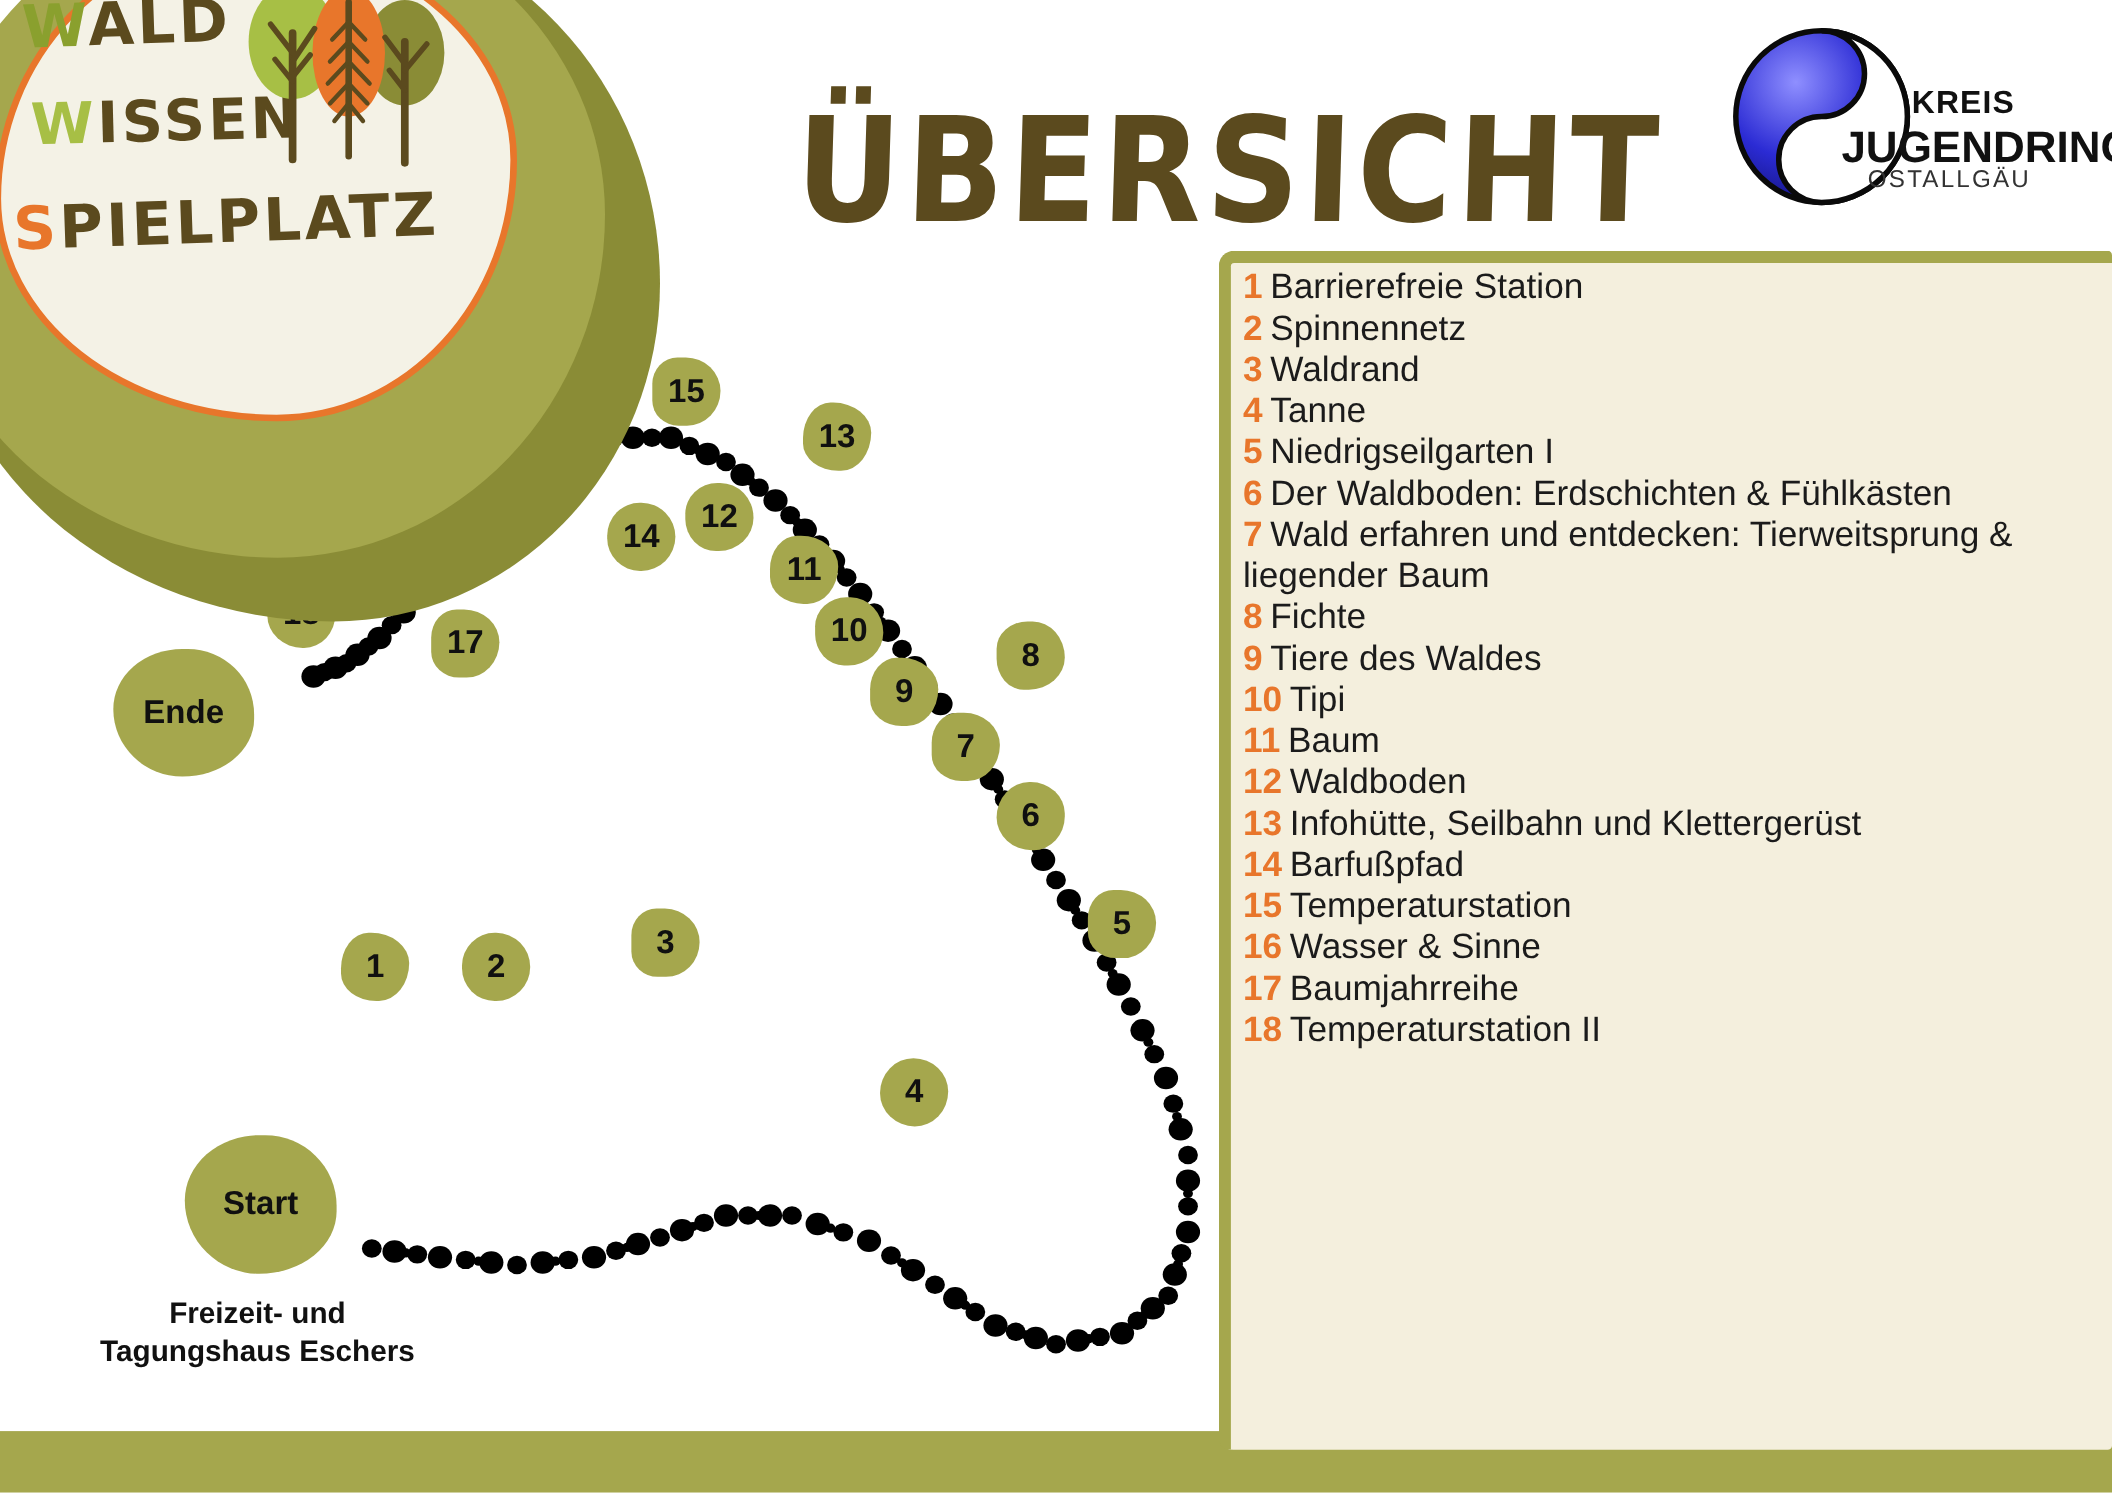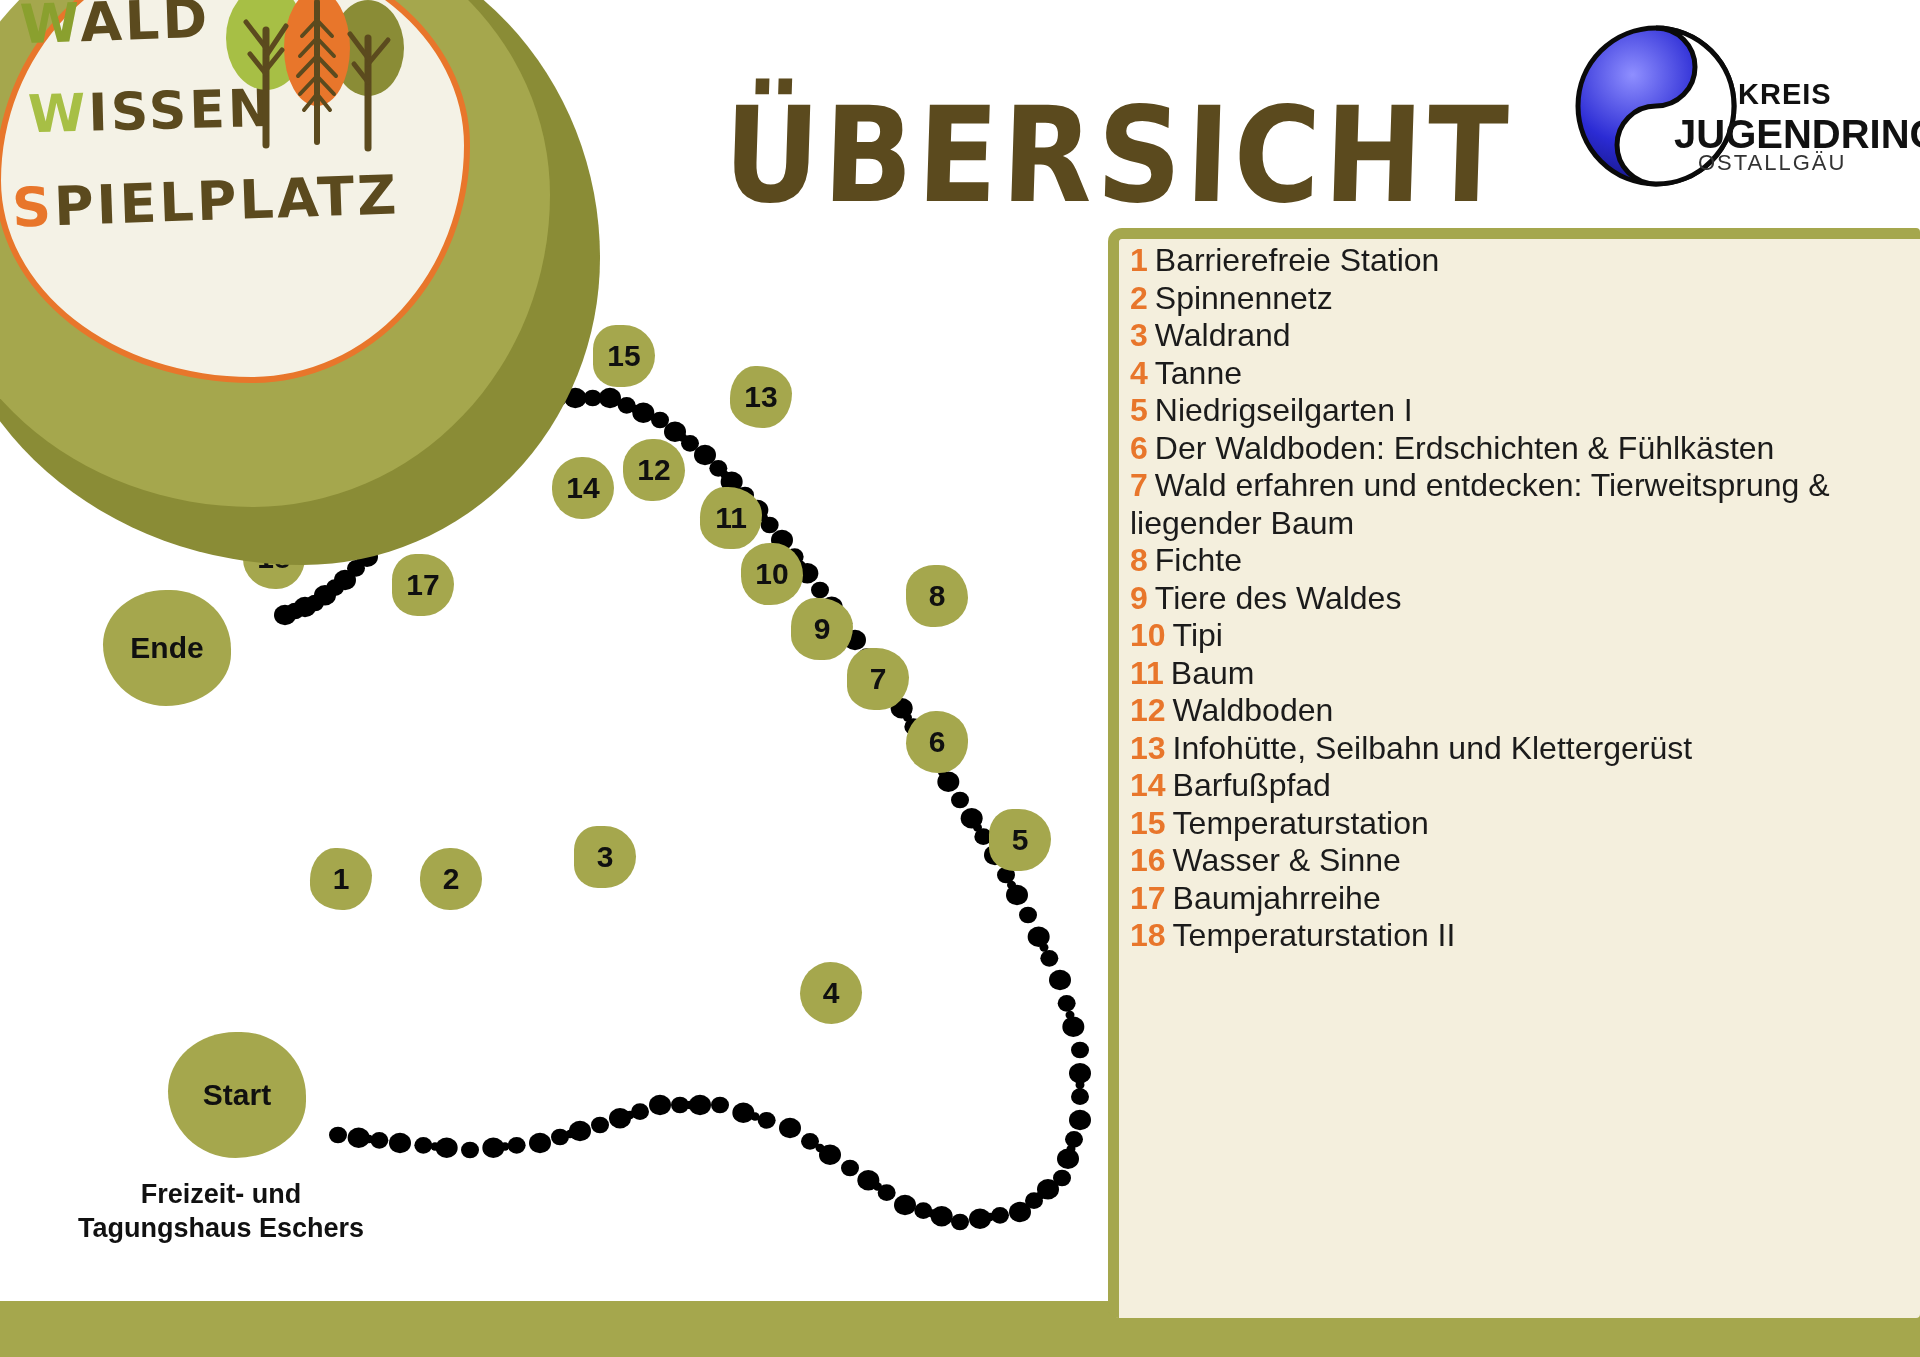--- a/index.html
+++ b/index.html
@@ -337,21 +337,21 @@
       </div>
 
     <div class="node big" style="left:168px;top:1032px;width:138px;height:126px;">
       <span>Start</span>
     </div>
 
     <div class="node big" style="left:103px;top:590px;width:128px;height:116px;">
       <span>Ende</span>
     </div>
 
-    <div class="house-label" style="left:51px;top:1178px;">Freizeit- und
+    <div class="house-label" style="left:64px;top:1178px;">Freizeit- und
 Tagungshaus Eschers</div>
   </div>
 
   <div class="logo-wrap">
     <div class="blob-dark"></div>
     <div class="blob-light"></div>
     <div class="blob-cream"></div>
     <div class="logo-text">
       <div class="logo-line ll1"><span class="hl">W</span><span>ALD</span></div>
       <div class="logo-line ll2"><span class="hl">W</span><span>ISSEN</span></div>

